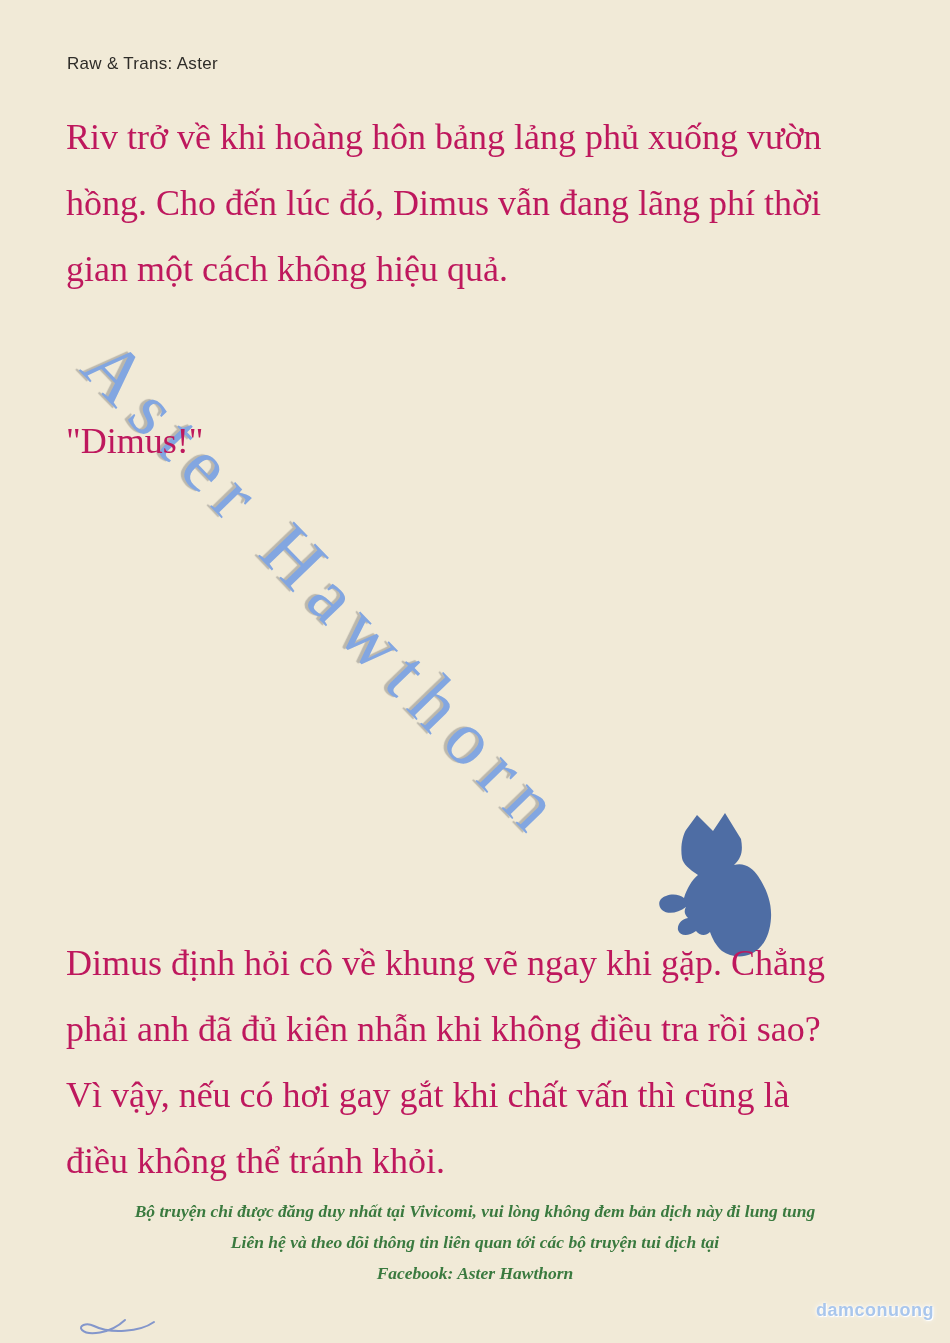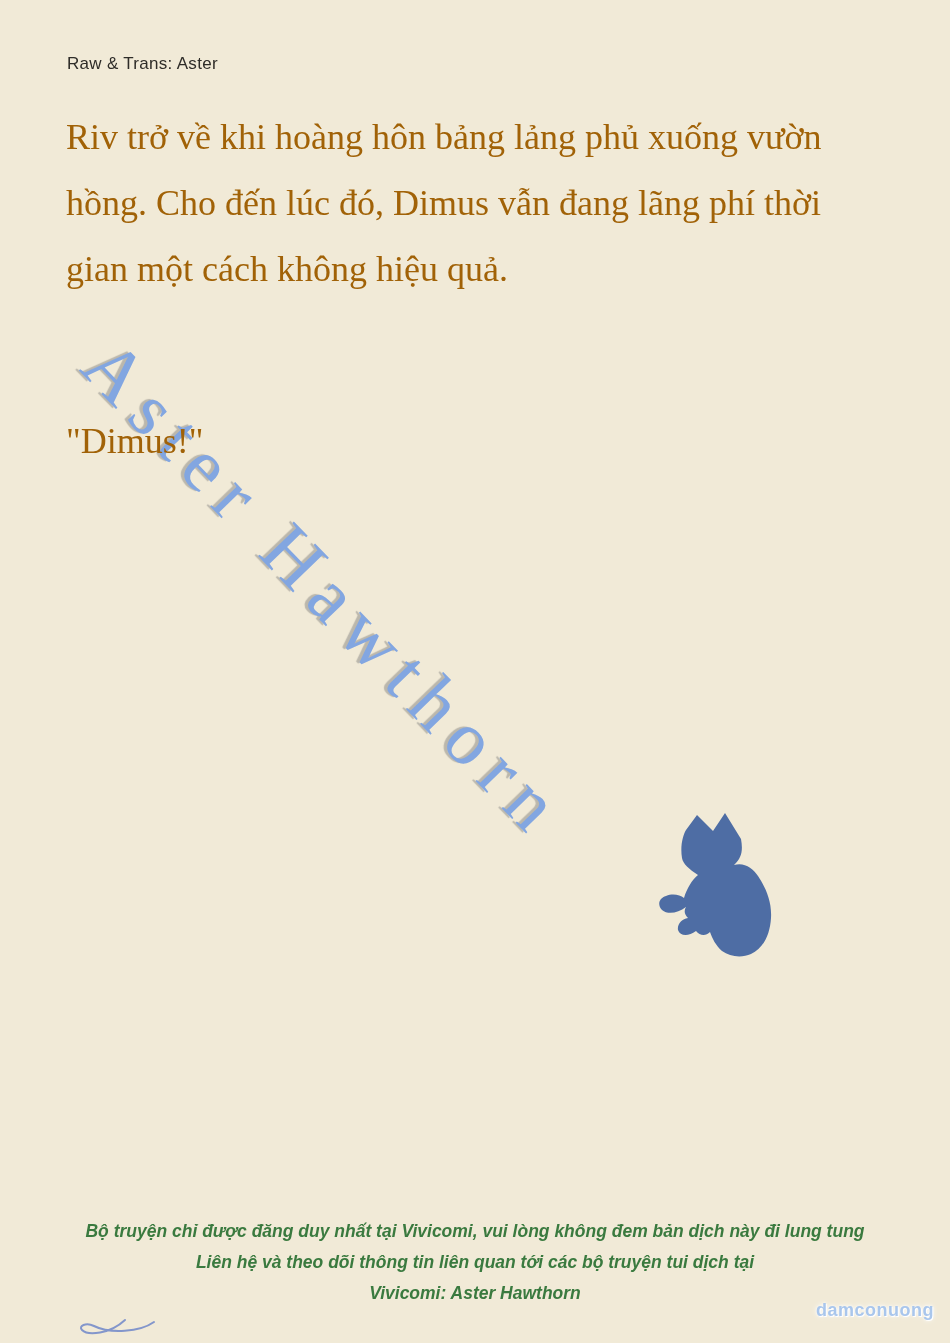--- a/index.html
+++ b/index.html
@@ -22,21 +22,21 @@
     color: #2e2c28;
     letter-spacing: 0.3px;
     z-index: 3;
   }
   .para {
     position: absolute;
     left: 66px;
     font-size: 36px;
     line-height: 66px;
     white-space: pre;
-    color: #a16207;
+    color: #be185d;
     z-index: 2;
   }
   .para-1 { top: 104px; }
   .para-2 { top: 408px; }
   .para-3 { top: 570px; }
   .para-4 { top: 930px; }
   .watermark {
     position: absolute;
     left: 128px;
     top: 322px;
@@ -58,28 +58,27 @@
     width: 132px;
     height: 150px;
     z-index: 1;
   }
   .footer-notice {
     position: absolute;
     left: 0;
     top: 1196px;
     width: 950px;
     text-align: center;
-    font-family: Liberation Sans, sans-serif;
+    font-family: Liberation Serif, serif;
     font-style: italic;
     font-weight: bold;
     font-size: 17.5px;
     line-height: 31px;
     color: #3a7a3f;
     z-index: 3;
-    margin-top: 20px;
   }
   .logo {
     position: absolute;
     left: 24px;
     top: 1336px;
     font-family: "Liberation Sans", "DejaVu Sans", sans-serif;
     font-style: italic;
     font-weight: bold;
     z-index: 3;
     line-height: 1;
@@ -143,25 +142,29 @@
       C26,36 29,25 32,20 Z"></path>
   </svg>
 
   <div class="para para-1">Riv trở về khi hoàng hôn bảng lảng phủ xuống vườn
 hồng. Cho đến lúc đó, Dimus vẫn đang lãng phí thời
 gian một cách không hiệu quả.</div>
 
   <div class="para para-2">"Dimus!"</div>
 
 
+  <div class="para para-4">Dimus định hỏi cô về khung vẽ ngay khi gặp. Chẳng
+phải anh đã đủ kiên nhẫn khi không điều tra rồi sao?
+Vì vậy, nếu có hơi gay gắt khi chất vấn thì cũng là
+điều không thể tránh khỏi.</div>
 
   <div class="footer-notice">
     <div>Bộ truyện chỉ được đăng duy nhất tại Vivicomi, vui lòng không đem bản dịch này đi lung tung</div>
     <div>Liên hệ và theo dõi thông tin liên quan tới các bộ truyện tui dịch tại</div>
-    <div>Vivicomi: Aster Hawthorn</div>
+    <div>Facebook: Aster Hawthorn</div>
   </div>
 
   <div class="logo">
     <span class="logo-v">V</span><span class="logo-rest">comycs</span>
   </div>
   <svg class="logo-swirl" width="90" height="20" viewBox="0 0 90 20" aria-hidden="true">
     <path d="M55,2 C40,16 18,18 12,12 C8,8 16,4 24,8 C40,16 70,14 84,4" fill="none" stroke="#8396cb" stroke-width="2" stroke-linecap="round"></path>
   </svg>
 
   <div class="site-credit">damconuong</div>

